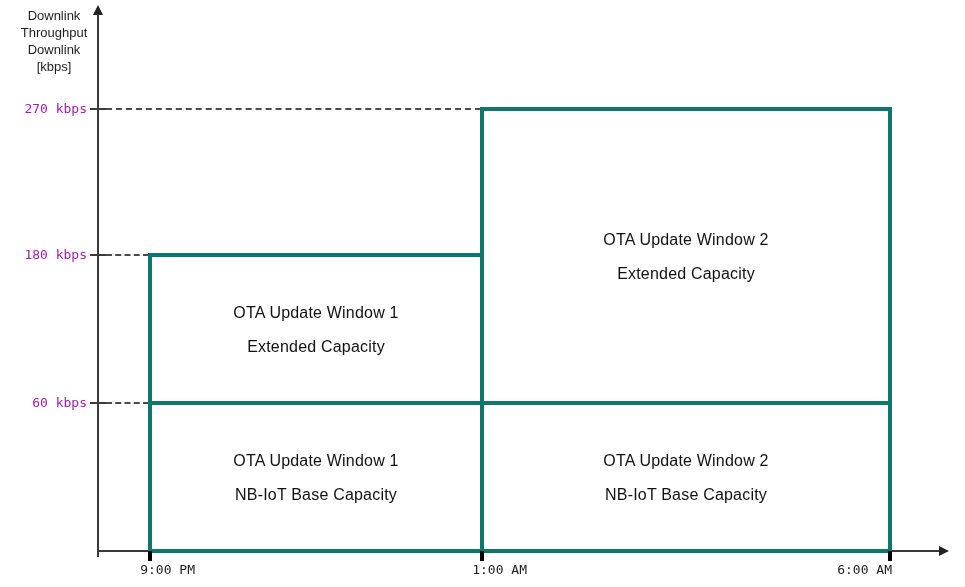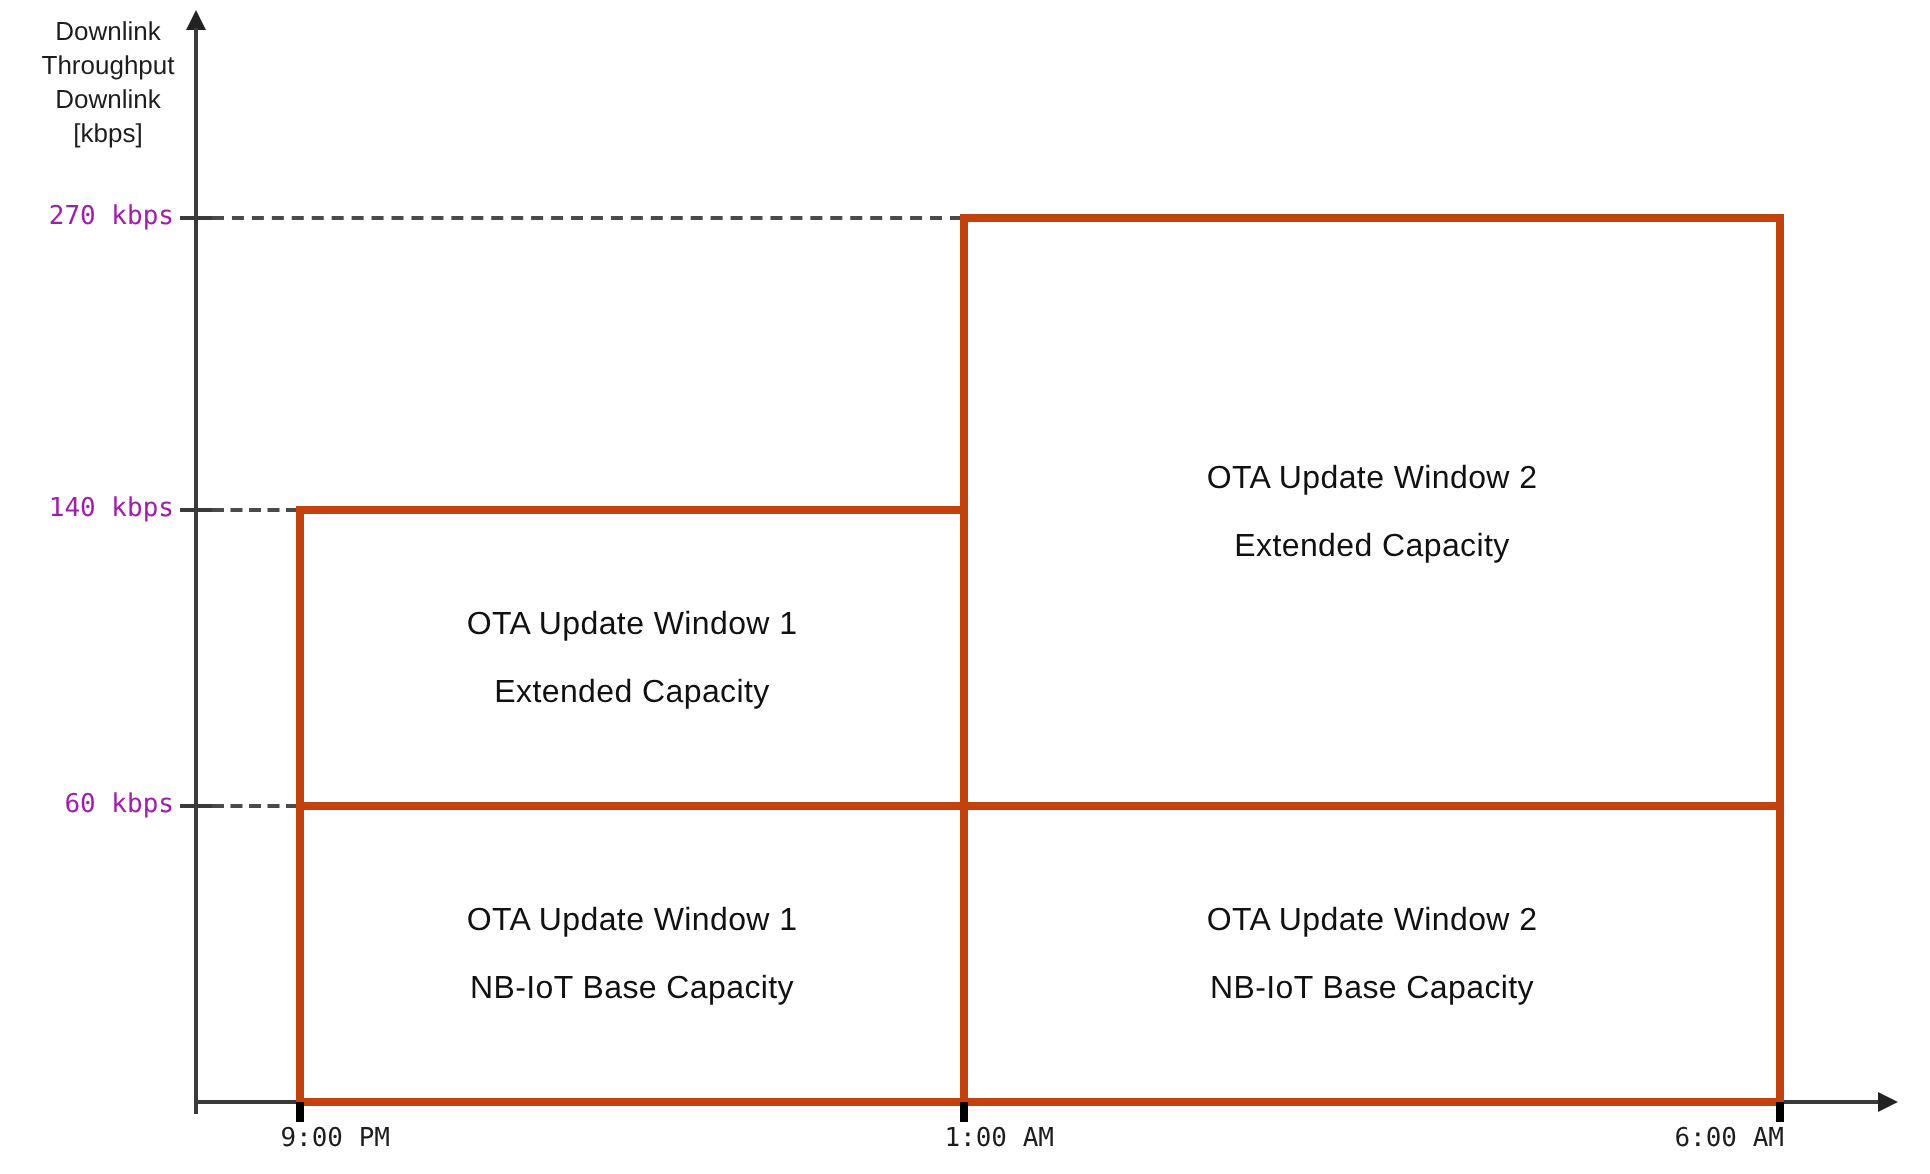--- a/index.html
+++ b/index.html
@@ -109,21 +109,21 @@
     height: 0;
     border-top: 2px dashed #4a4a4a;
   }
   .guide.g270 { left: 106px; top: 108px; width: 375px; }
   .guide.g180 { left: 106px; top: 254px; width: 43px; }
   .guide.g90  { left: 106px; top: 402px; width: 43px; }
 
   
   .region {
     position: absolute;
-    border: 4px solid #c2410c;
+    border: 4px solid #0f766e;
     background: #ffffff;
     display: flex;
     flex-direction: column;
     align-items: center;
     justify-content: center;
     gap: 15px;
     text-align: center;
     font-size: 16px;
     color: #111111;
   }
@@ -149,21 +149,21 @@
   <div class="y-axis-arrow"></div>
   <div class="y-axis-line"></div>
   <div class="x-axis-line"></div>
   <div class="x-axis-arrow"></div>
   <div class="x-axis-title">time</div>
 
   <div class="y-tick t270"></div>
   <div class="y-tick t180"></div>
   <div class="y-tick t90"></div>
   <div class="y-tick-label t270">270 kbps</div>
-  <div class="y-tick-label t180">140 kbps</div>
+  <div class="y-tick-label t180">180 kbps</div>
   <div class="y-tick-label t90">60 kbps</div>
 
   <div class="guide g270"></div>
   <div class="guide g180"></div>
   <div class="guide g90"></div>
 
   <div class="region w1-ext">
     <div class="rline">OTA Update Window 1</div>
     <div class="rline">Extended Capacity</div>
   </div>

